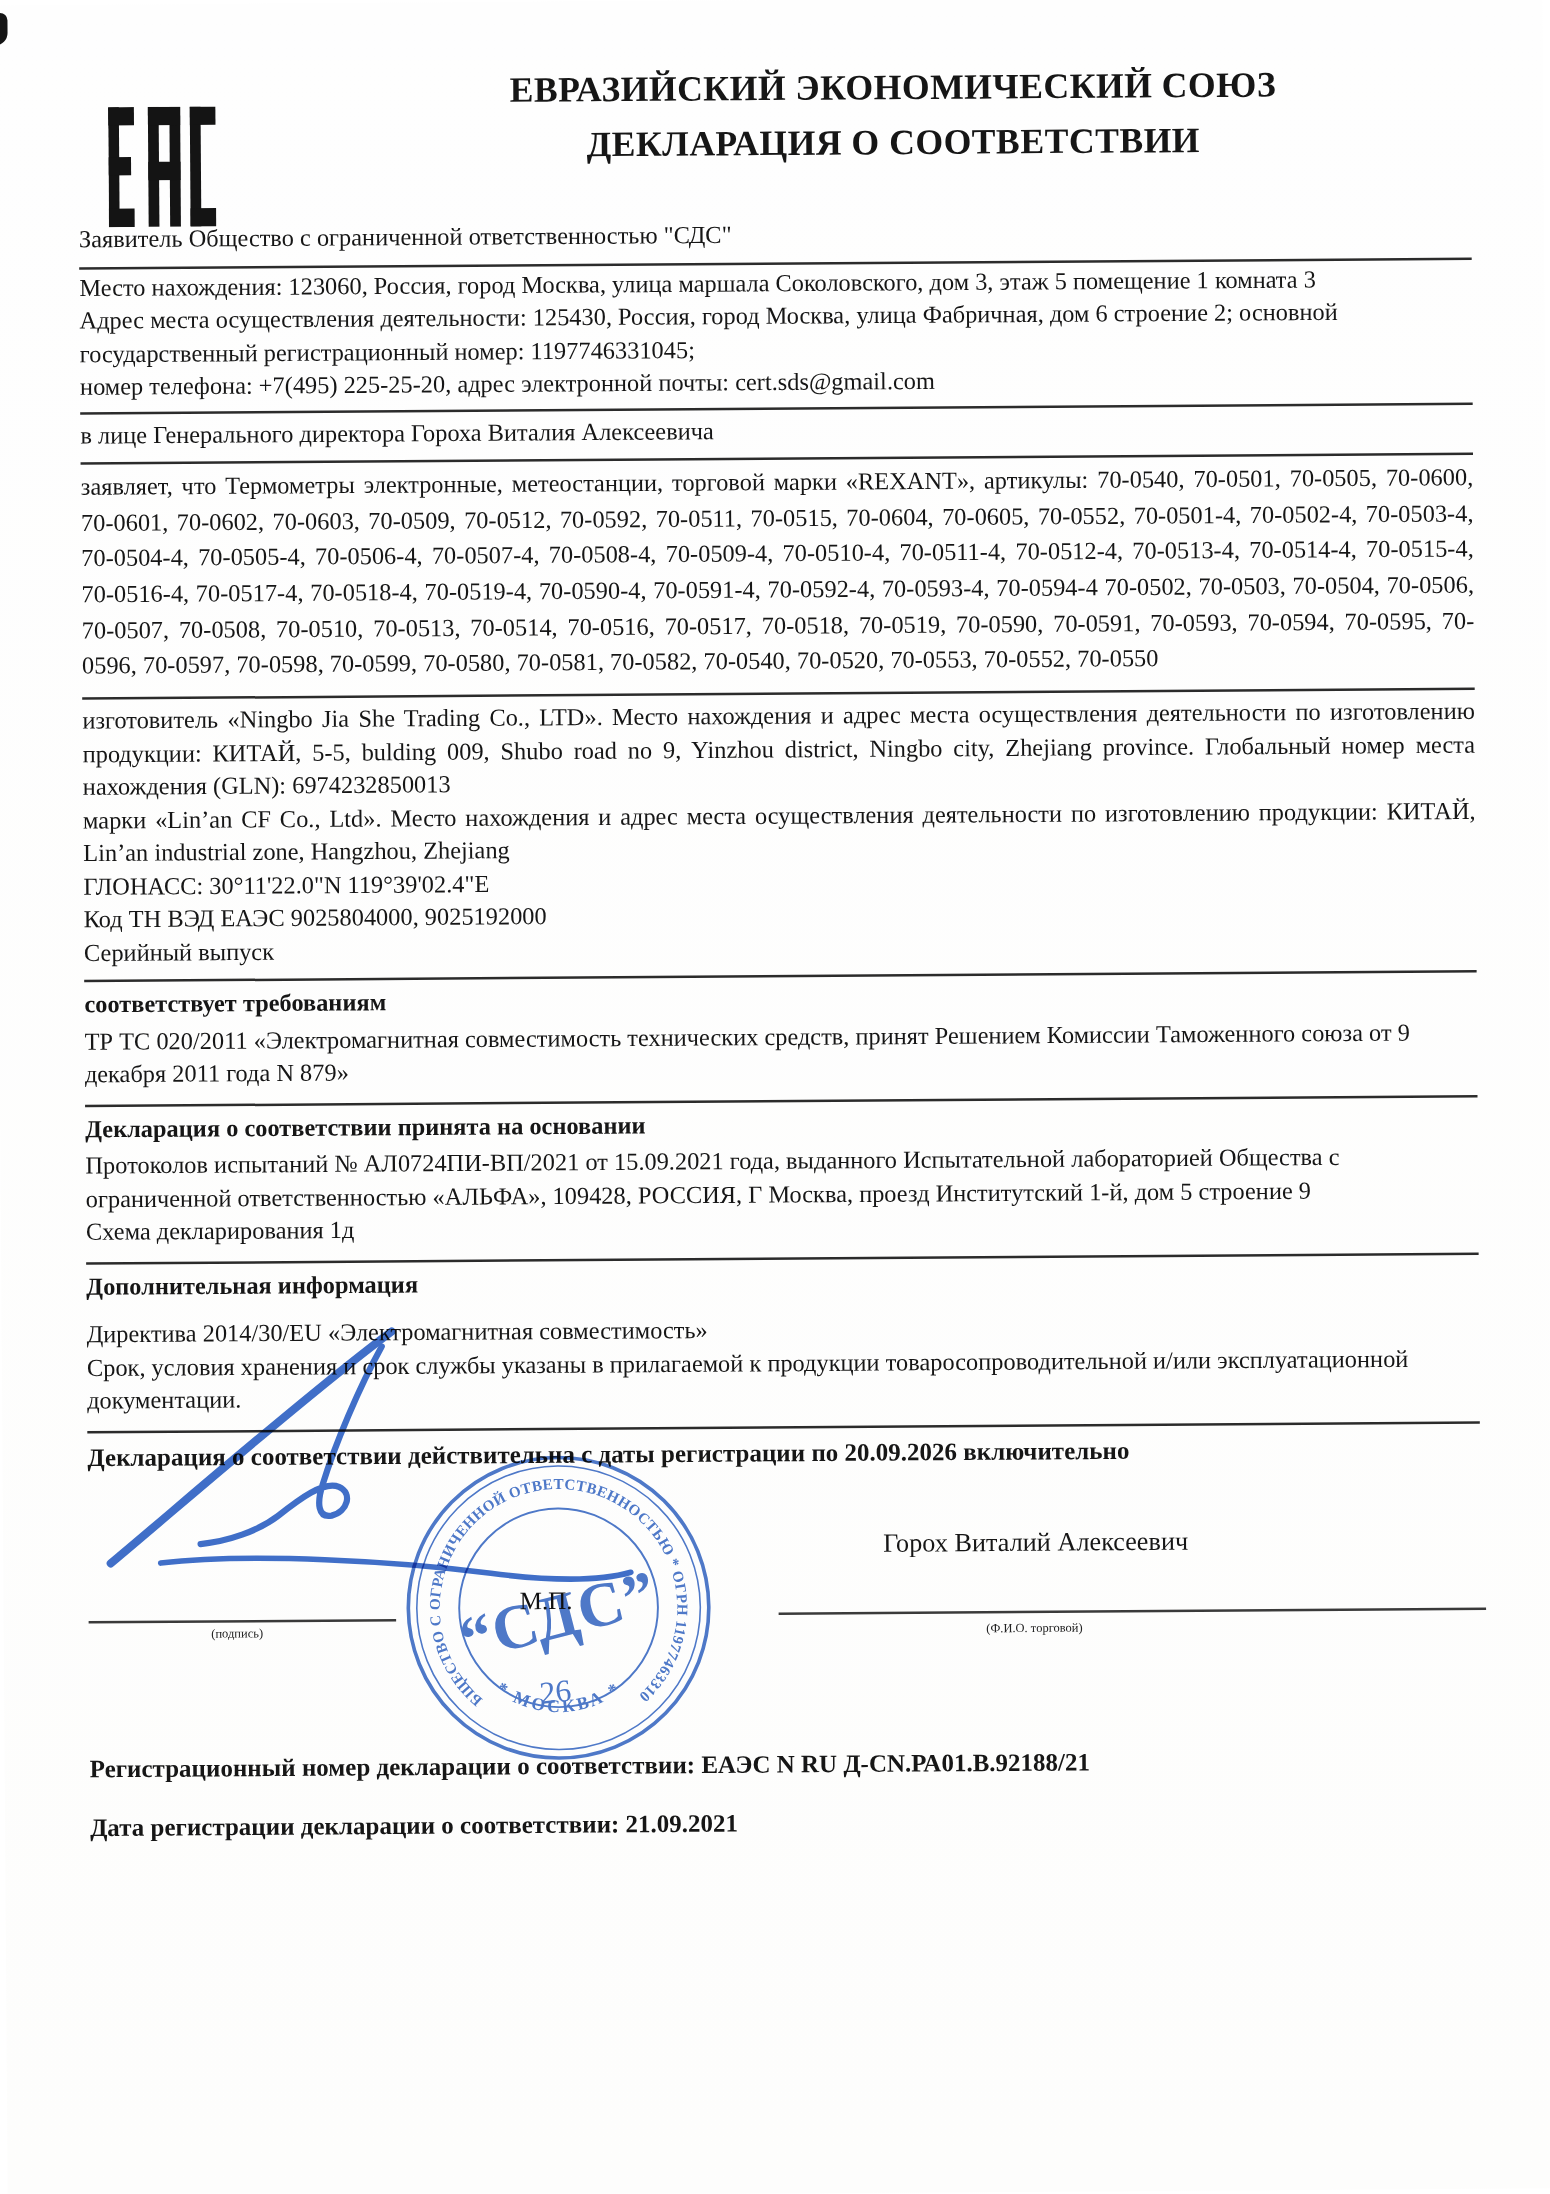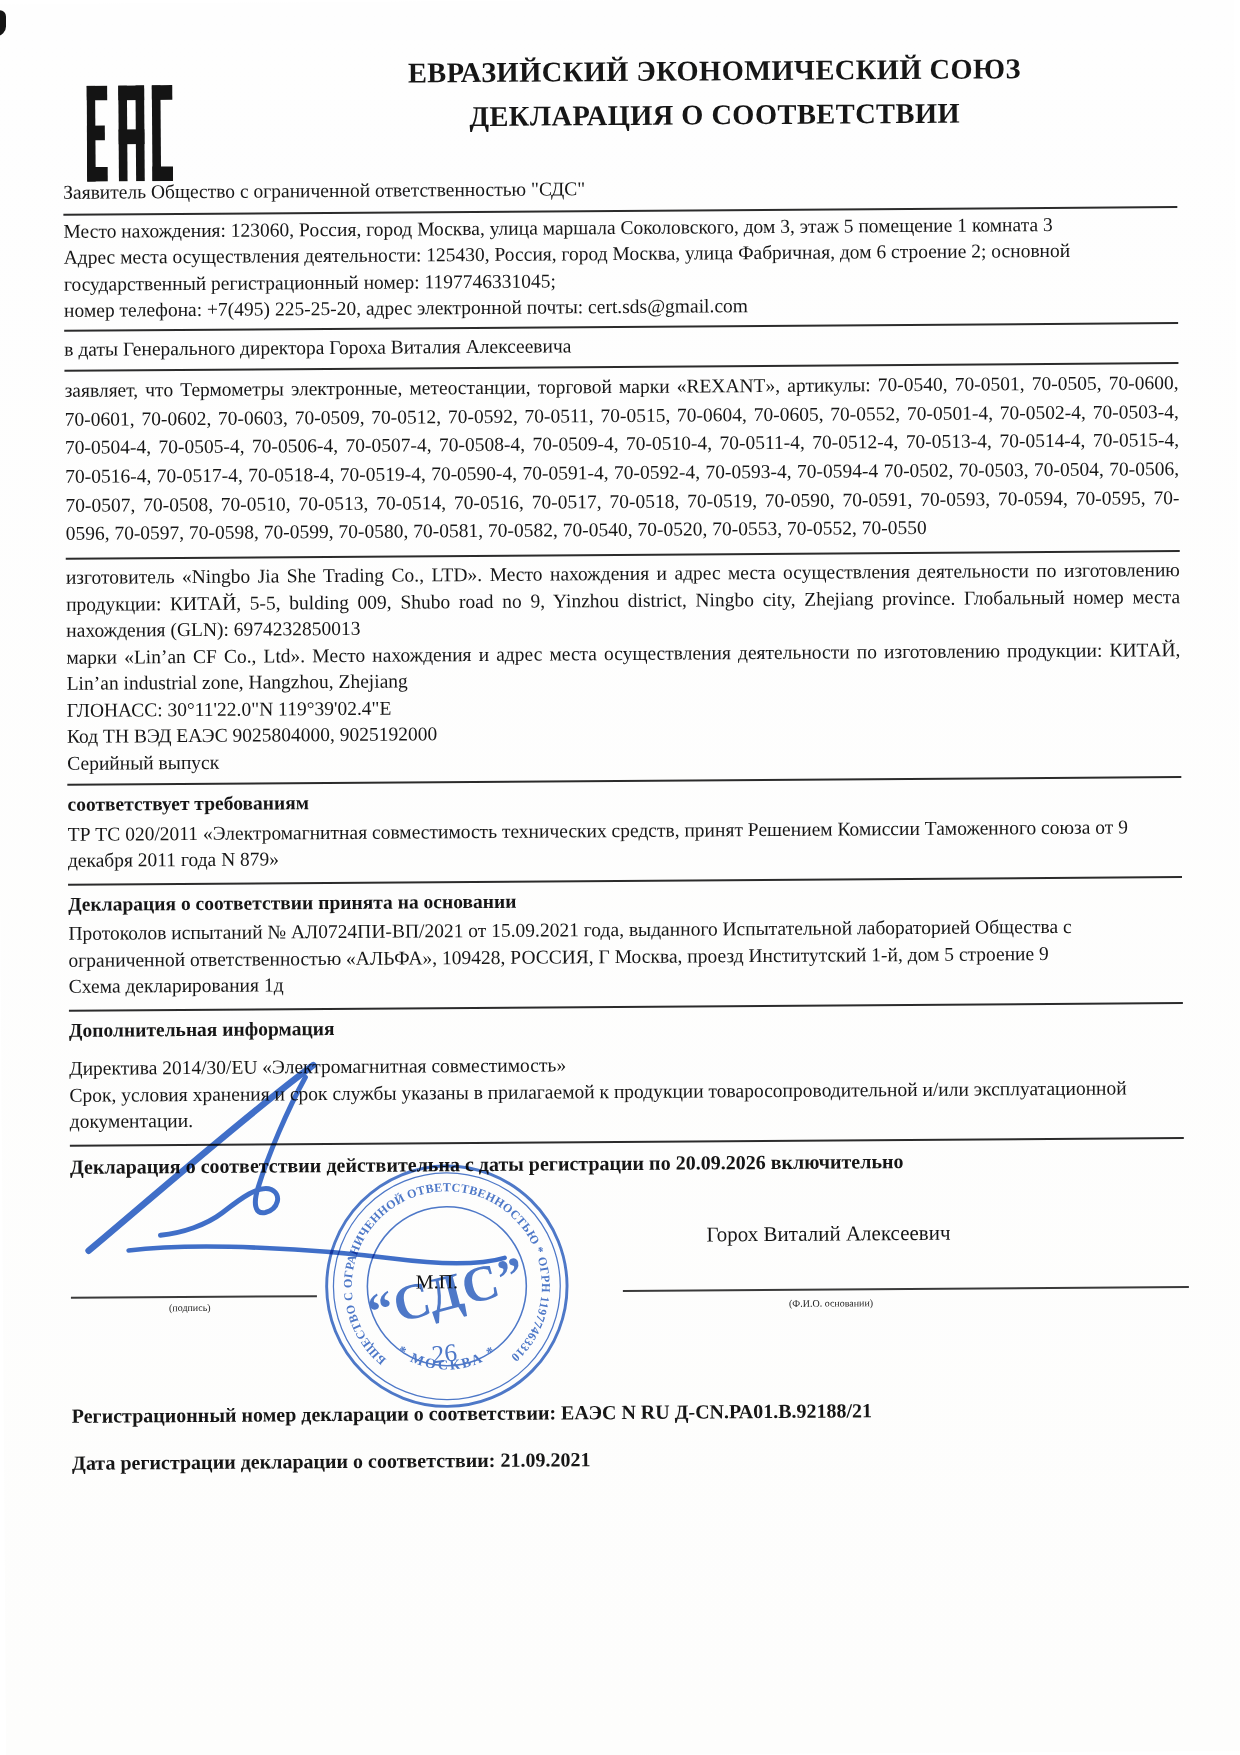--- a/index.html
+++ b/index.html
@@ -87,21 +87,21 @@
       <p><b class="lbl">Заявитель</b> <span>Общество с ограниченной ответственностью "СДС"</span></p>
     </div>
 
     <div class="sec addr">
       <p>Место нахождения: 123060, Россия, город Москва, улица маршала Соколовского, дом 3, этаж 5 помещение 1 комната 3</p>
       <p>Адрес места осуществления деятельности: 125430, Россия, город Москва, улица Фабричная, дом 6 строение 2; основной государственный регистрационный номер: 1197746331045;</p>
       <p>номер телефона: +7(495) 225-25-20, адрес электронной почты: cert.sds@gmail.com</p>
     </div>
 
     <div class="sec vlice">
-      <p><b class="lbl">в даты</b> <span>Генерального директора Гороха Виталия Алексеевича</span></p>
+      <p><b class="lbl">в лице</b> <span>Генерального директора Гороха Виталия Алексеевича</span></p>
     </div>
 
     <div class="sec products">
       <p><b class="lbl">заявляет, что</b> <span>Термометры электронные, метеостанции, торговой марки «REXANT», артикулы: 70-0540, 70-0501, 70-0505, 70-0600, 70-0601, 70-0602, 70-0603, 70-0509, 70-0512, 70-0592, 70-0511, 70-0515, 70-0604, 70-0605, 70-0552, 70-0501-4, 70-0502-4, 70-0503-4, 70-0504-4, 70-0505-4, 70-0506-4, 70-0507-4, 70-0508-4, 70-0509-4, 70-0510-4, 70-0511-4, 70-0512-4, 70-0513-4, 70-0514-4, 70-0515-4, 70-0516-4, 70-0517-4, 70-0518-4, 70-0519-4, 70-0590-4, 70-0591-4, 70-0592-4, 70-0593-4, 70-0594-4 70-0502, 70-0503, 70-0504, 70-0506, 70-0507, 70-0508, 70-0510, 70-0513, 70-0514, 70-0516, 70-0517, 70-0518, 70-0519, 70-0590, 70-0591, 70-0593, 70-0594, 70-0595, 70-0596, 70-0597, 70-0598, 70-0599, 70-0580, 70-0581, 70-0582, 70-0540, 70-0520, 70-0553, 70-0552, 70-0550</span></p>
     </div>
 
     <div class="sec manuf">
       <p class="just"><b class="lbl">изготовитель</b> <span>«Ningbo Jia She Trading Co., LTD». Место нахождения и адрес места осуществления деятельности по изготовлению продукции: КИТАЙ, 5-5, bulding 009, Shubo road no 9, Yinzhou district, Ningbo city, Zhejiang province. Глобальный номер места нахождения (GLN): 6974232850013</span></p>
       <p class="just"><b class="lbl">марки</b> <span>«Lin’an CF Co., Ltd». Место нахождения и адрес места осуществления деятельности по изготовлению продукции: КИТАЙ, Lin’an industrial zone, Hangzhou, Zhejiang</span></p>
       <p>ГЛОНАСС: 30°11'22.0"N 119°39'02.4"E</p>
@@ -158,20 +158,20 @@
         <text x="127" y="208" text-anchor="middle" font-size="26" fill="#3566c3" transform="rotate(-6 127 200)">26</text>
       </svg>
 
       <span class="mp">М.П.</span>
 
       <div class="sigline left"></div>
       <span class="caption cap-sign">(подпись)</span>
 
       <span class="fio-name">Горох Виталий Алексеевич</span>
       <div class="sigline right"></div>
-      <span class="caption cap-fio">(Ф.И.О. основании)</span>
+      <span class="caption cap-fio">(Ф.И.О. торговой)</span>
     </div>
 
     <p class="reg-line">Регистрационный номер декларации о соответствии: ЕАЭС N RU Д-CN.РА01.В.92188/21</p>
     <p class="reg-date">Дата регистрации декларации о соответствии: 21.09.2021</p>
 
   </div>
 </div>
 
 </body></html>

